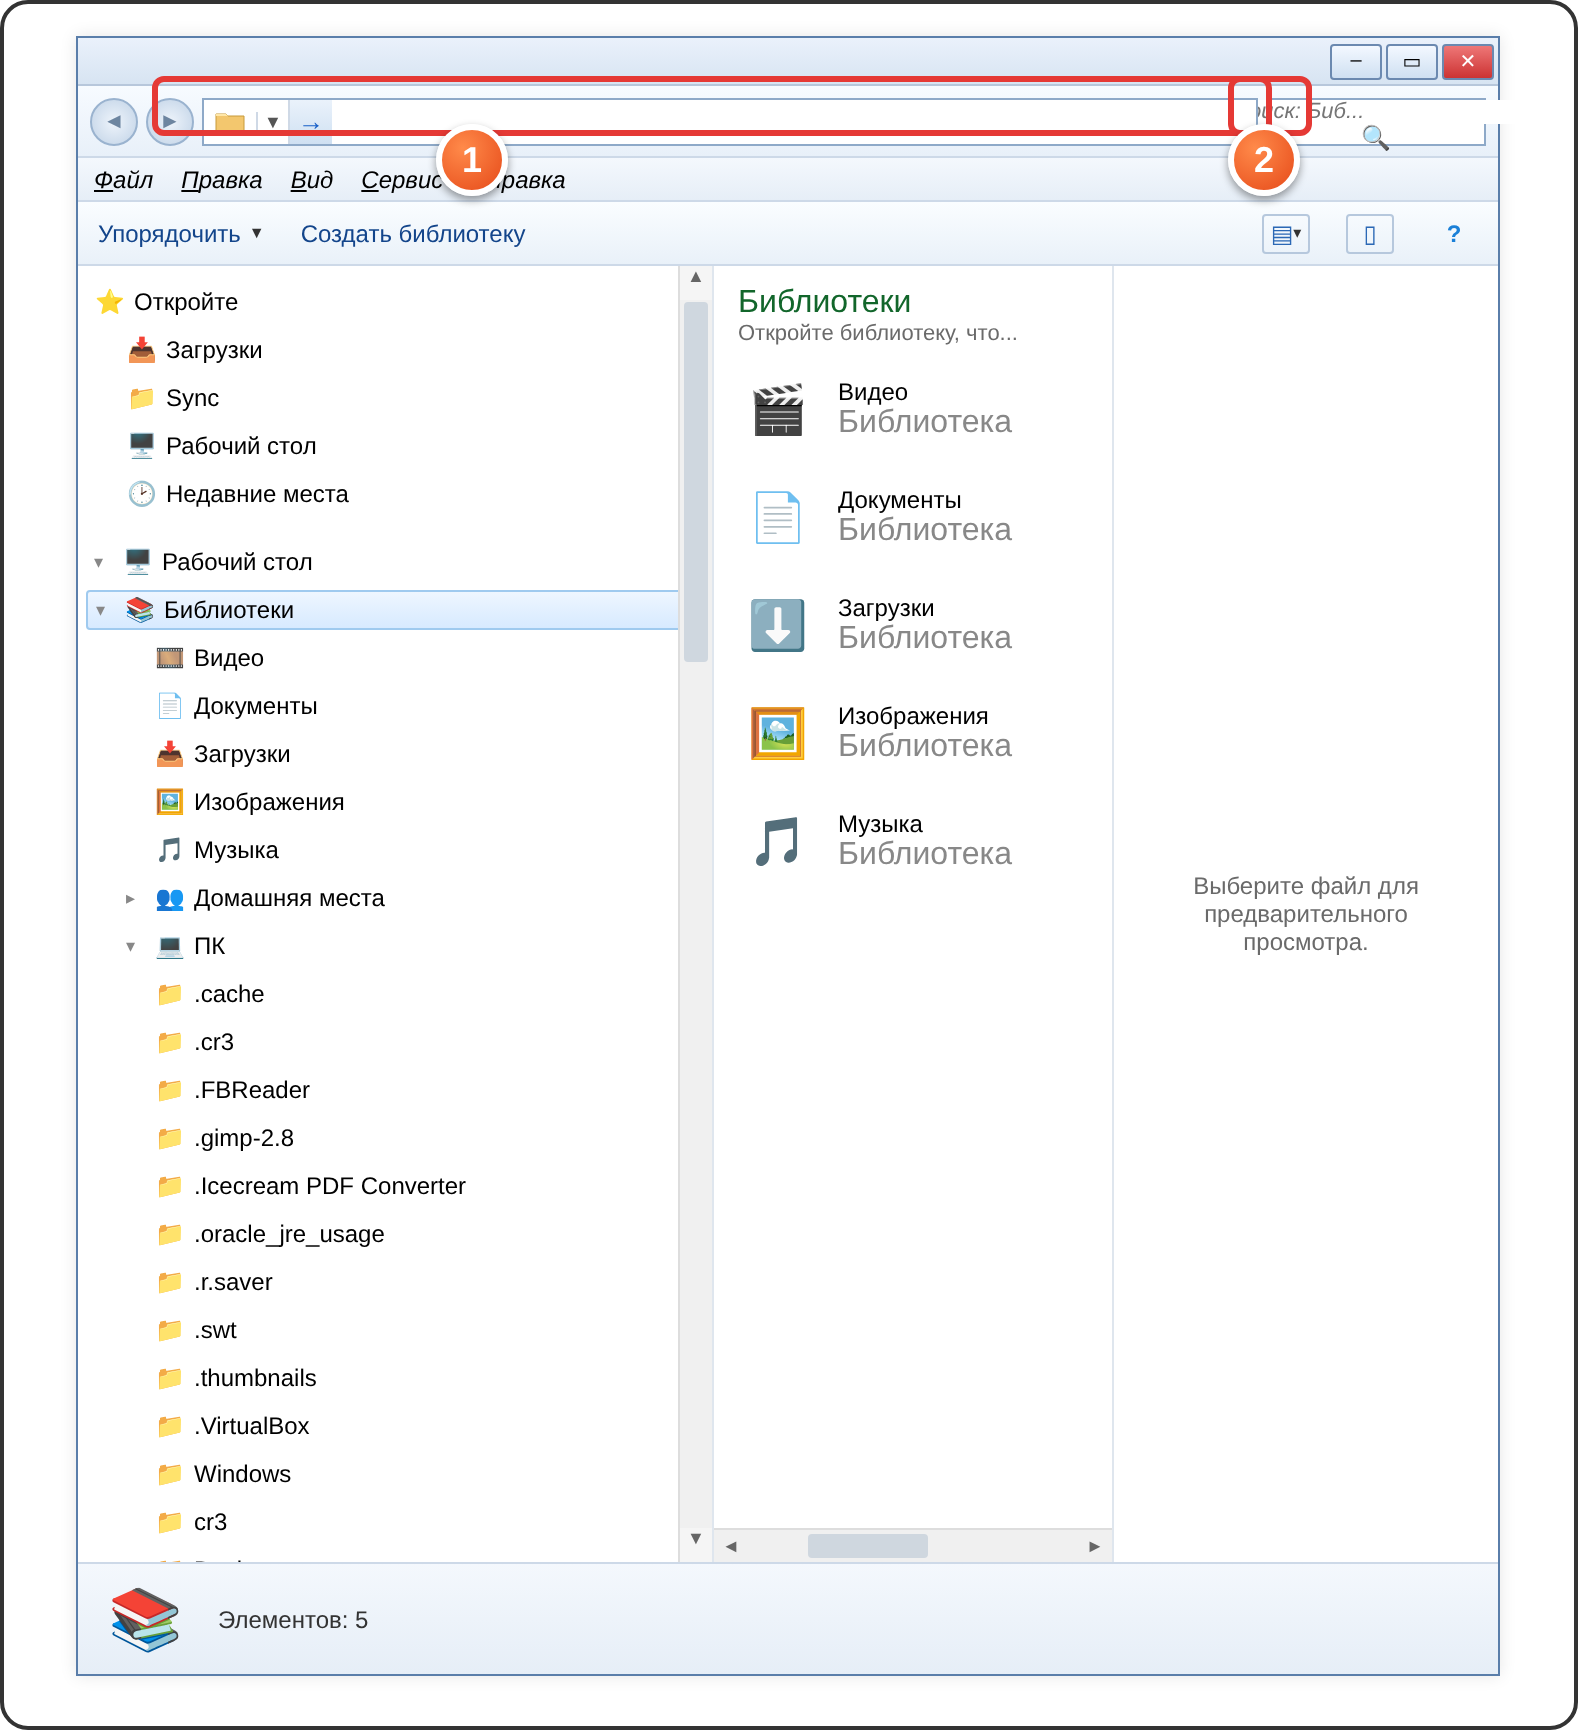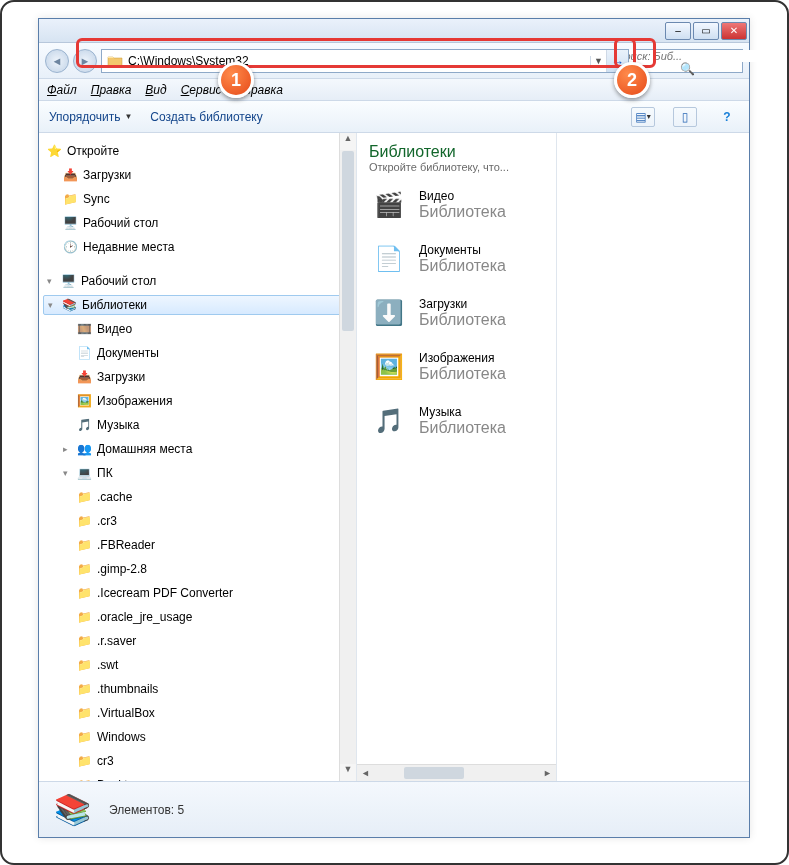--- a/index.html
+++ b/index.html
@@ -89,21 +89,20 @@
   <div class="navrow">
     <div class="navbtn">◄</div>
     <div class="navbtn">►</div>
     <div class="addrwrap">
       <span class="folder-ic">
         <svg class="folder" viewBox="0 0 16 16">
             <path fill="#f3c76e" stroke="#c79a3a" stroke-width=".5" d="M1 4h5l1 1h8v8H1z"></path>
             <path fill="#ffe7a8" d="M1 4h5l1 1H1z"></path>
           </svg>
       </span>
-      <input value="C:\Windows\System32" style="">
       <span class="drop">▼</span>
       <span class="go">→</span>
     </div>
     <div class="searchwrap">
       <input placeholder="Поиск: Биб..." style="">
       <span class="mag">🔍</span>
     </div>
   </div>
 
   <div class="menubar">
@@ -349,20 +348,23 @@
             </div>
           </div>
         <div class="hscroll">
           <div class="arr">◄</div>
           <div class="track">
               <div class="thumb"></div>
             </div>
           <div class="arr">►</div>
         </div>
       </div>
+      <div class="preview">
+        <span>Выберите файл для предварительного просмотра.</span>
+      </div>
     </div>
 
   </div>
 
   <div class="status">
     <div class="bigic">📚</div>
     <span>Элементов: 5</span>
   </div>
 
 </div>

